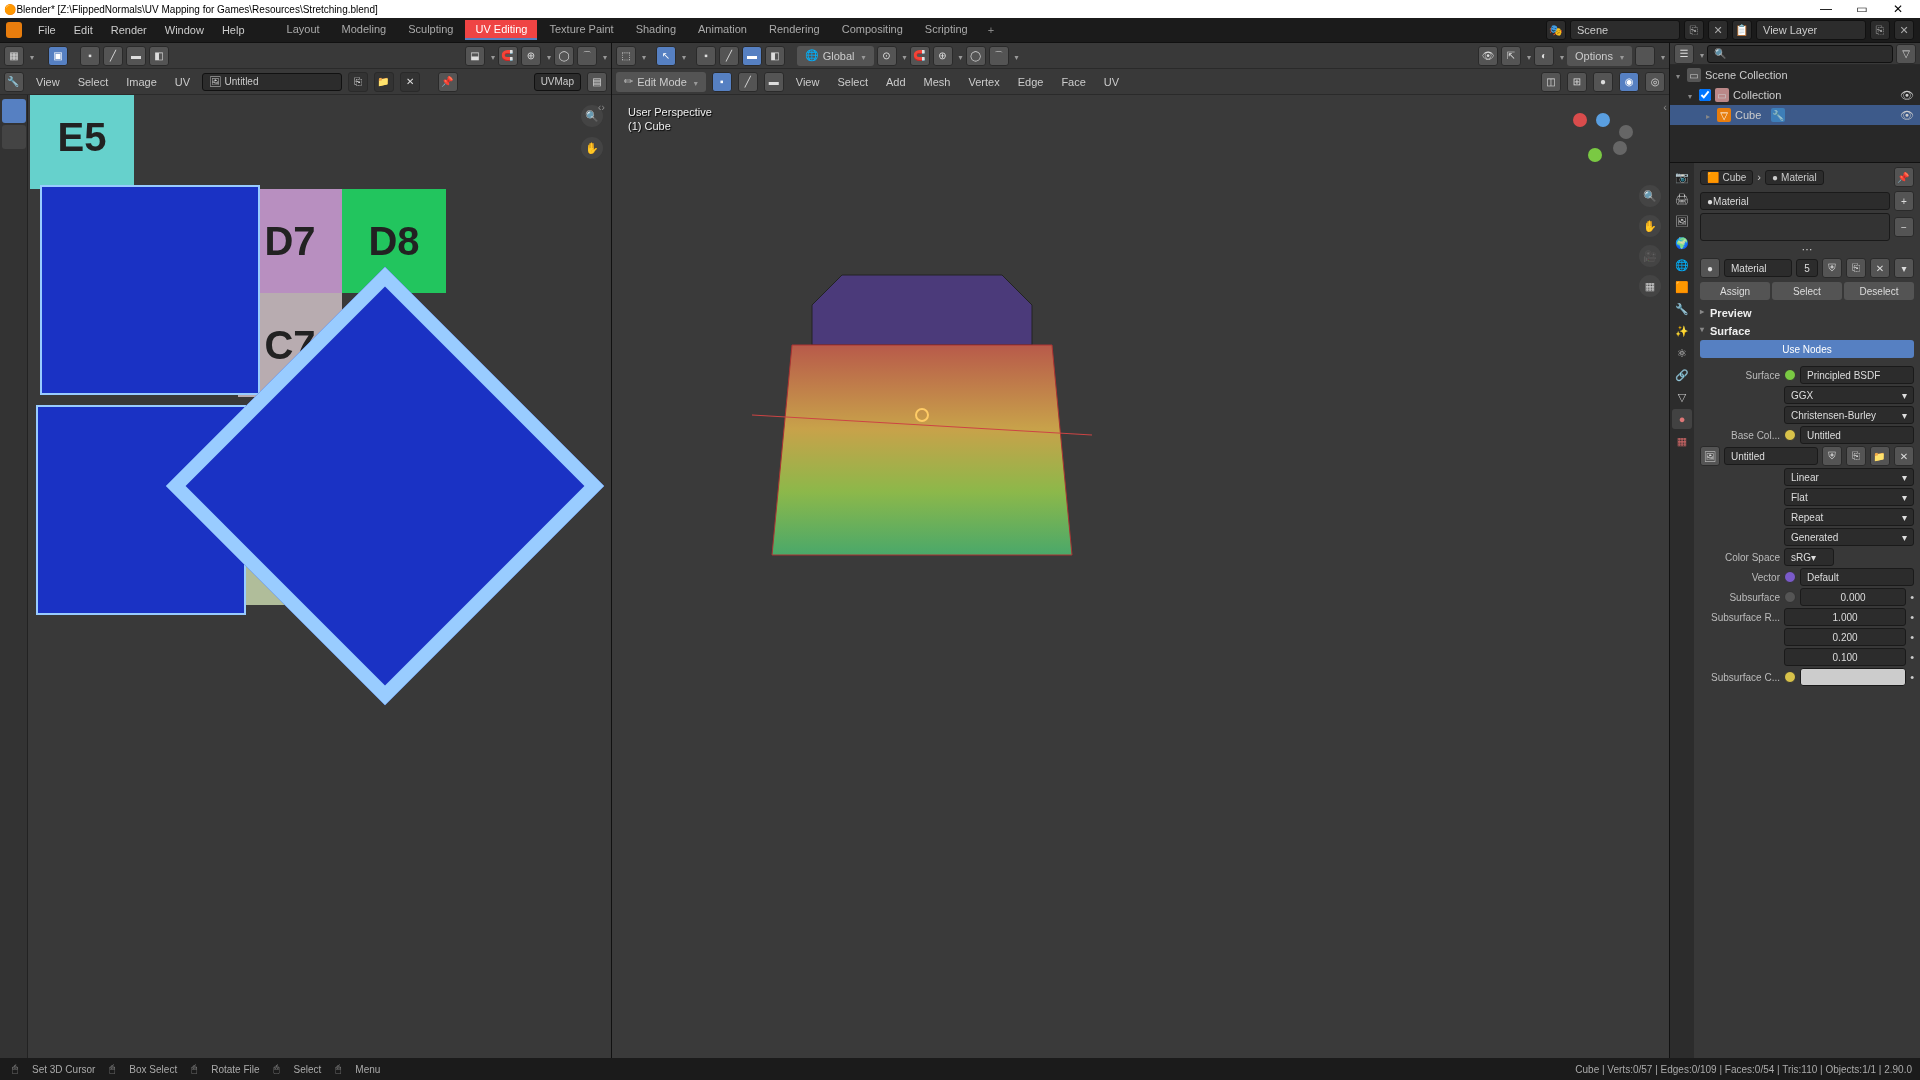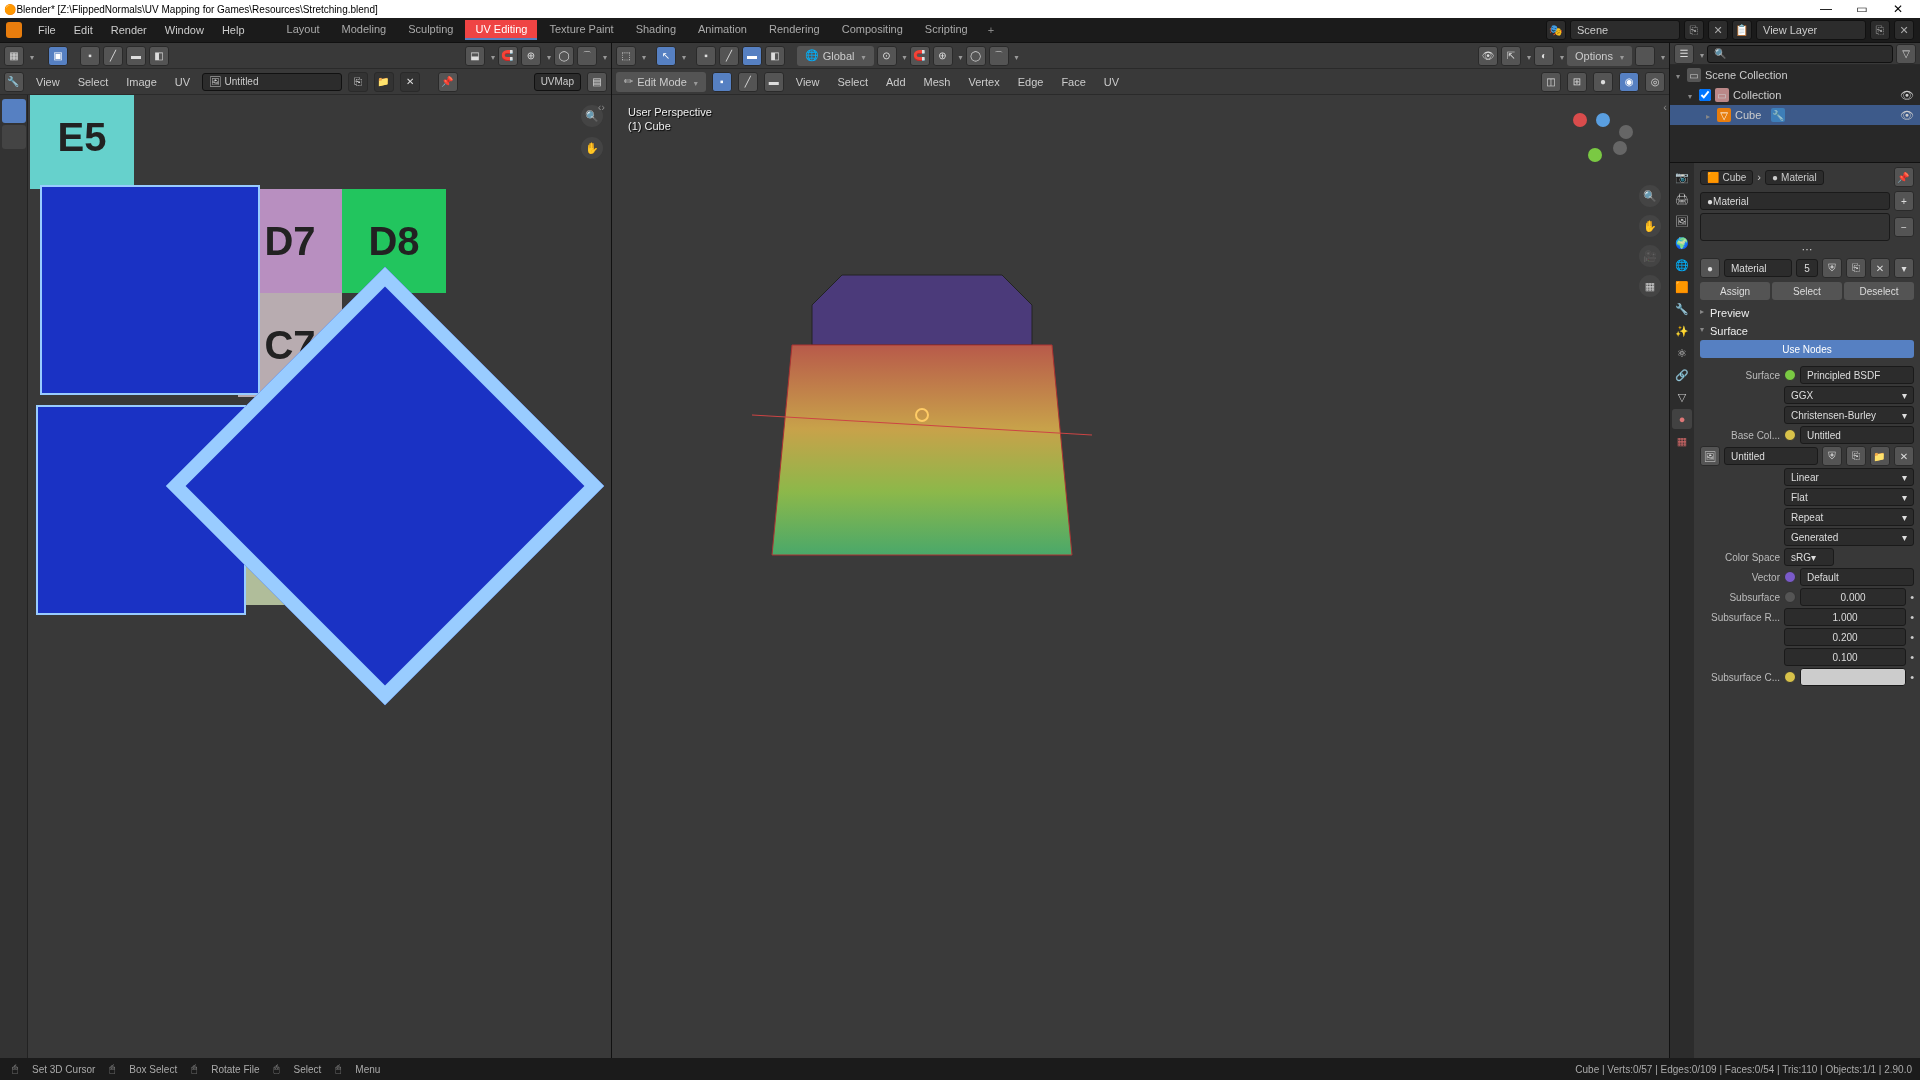--- a/index.html
+++ b/index.html
@@ -65,21 +65,21 @@
 .tri::before { content:"▸"; font-size:8px; margin-right:3px; color:#888; }
 .tri.open::before { content:"▾"; }
 .sqico { width:14px; height:14px; display:inline-flex; align-items:center; justify-content:center; font-size:10px; border-radius:2px; }
 
 
 .props { flex:1; display:flex; background:#383838; overflow:hidden; }
 .proptabs { width:24px; background:#2c2c2c; display:flex; flex-direction:column; padding-top:4px; gap:2px; align-items:center; }
 .proptab { width:20px; height:20px; border-radius:3px; display:flex; align-items:center; justify-content:center; font-size:11px; }
 .proptab.active { background:#424242; }
 .propbody { flex:1; overflow-y:auto; padding:4px 6px; font-size:11px; }
-.prophead { display:flex; align-items:flex-start; gap:4px; padding:3px 0; color:#eee; }
+.prophead { display:flex; align-items:flex-start; gap:4px; padding:3px 0; color:#eee;font-weight:bold; }
 .prophead::before { content:"▾"; font-size:8px; color:#888; margin-right:2px; }
 .prophead.closed::before { content:"▸"; }
 .proprow { display:flex; align-items:center; gap:4px; margin:2px 0; }
 .proplabel { width:80px; text-align:right; color:#bbb; font-size:10px; }
 .propfield { flex:1; background:#2c2c2c; border:1px solid #1a1a1a; border-radius:3px; height:18px; padding:0 6px; display:flex; align-items:center; color:#ddd; font-size:10px; }
 .propfield.num { justify-content:center; }
 .dot { width:12px; height:12px; border-radius:50%; background:#555; border:1px solid #333; }
 .btnrow { display:flex; gap:2px; }
 .btnrow .btn { flex:1; background:#545454; border-radius:3px; height:18px; display:flex; align-items:center; justify-content:center; font-size:10px; color:#ddd; }
 .nodesbtn { background:#5680c2; color:#fff; border-radius:3px; height:18px; display:flex; align-items:center; justify-content:center; font-size:10px; }

